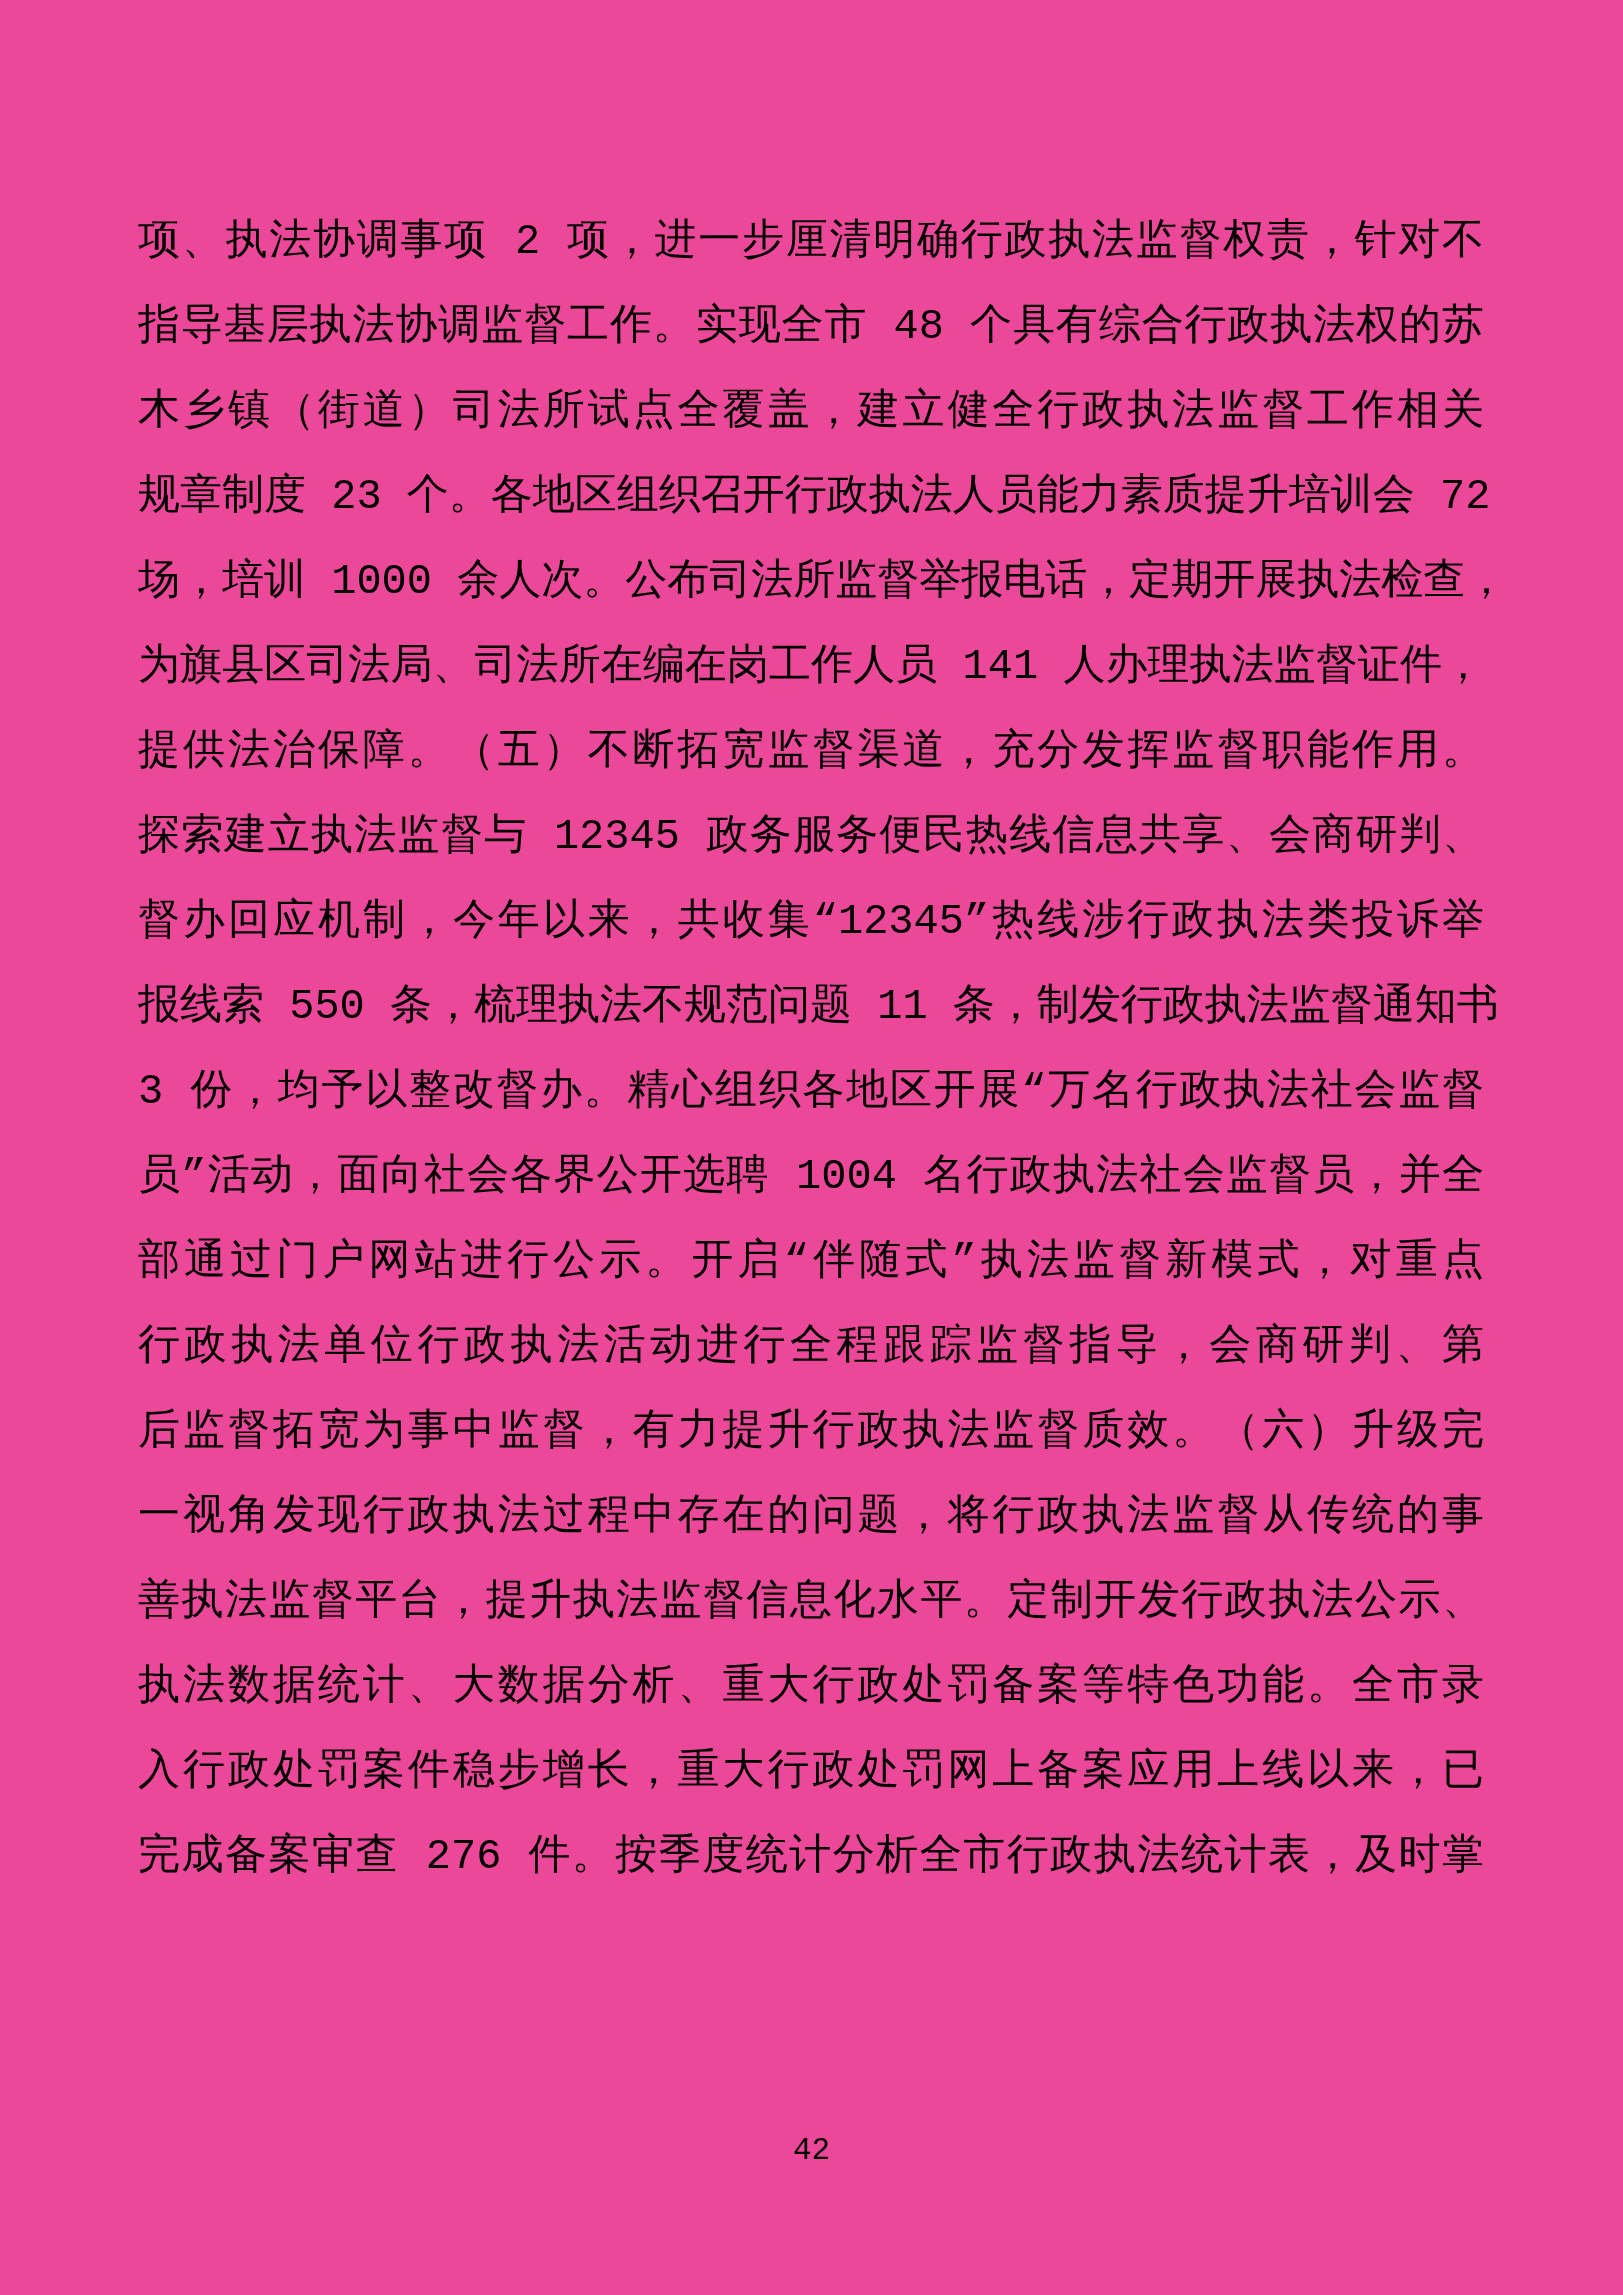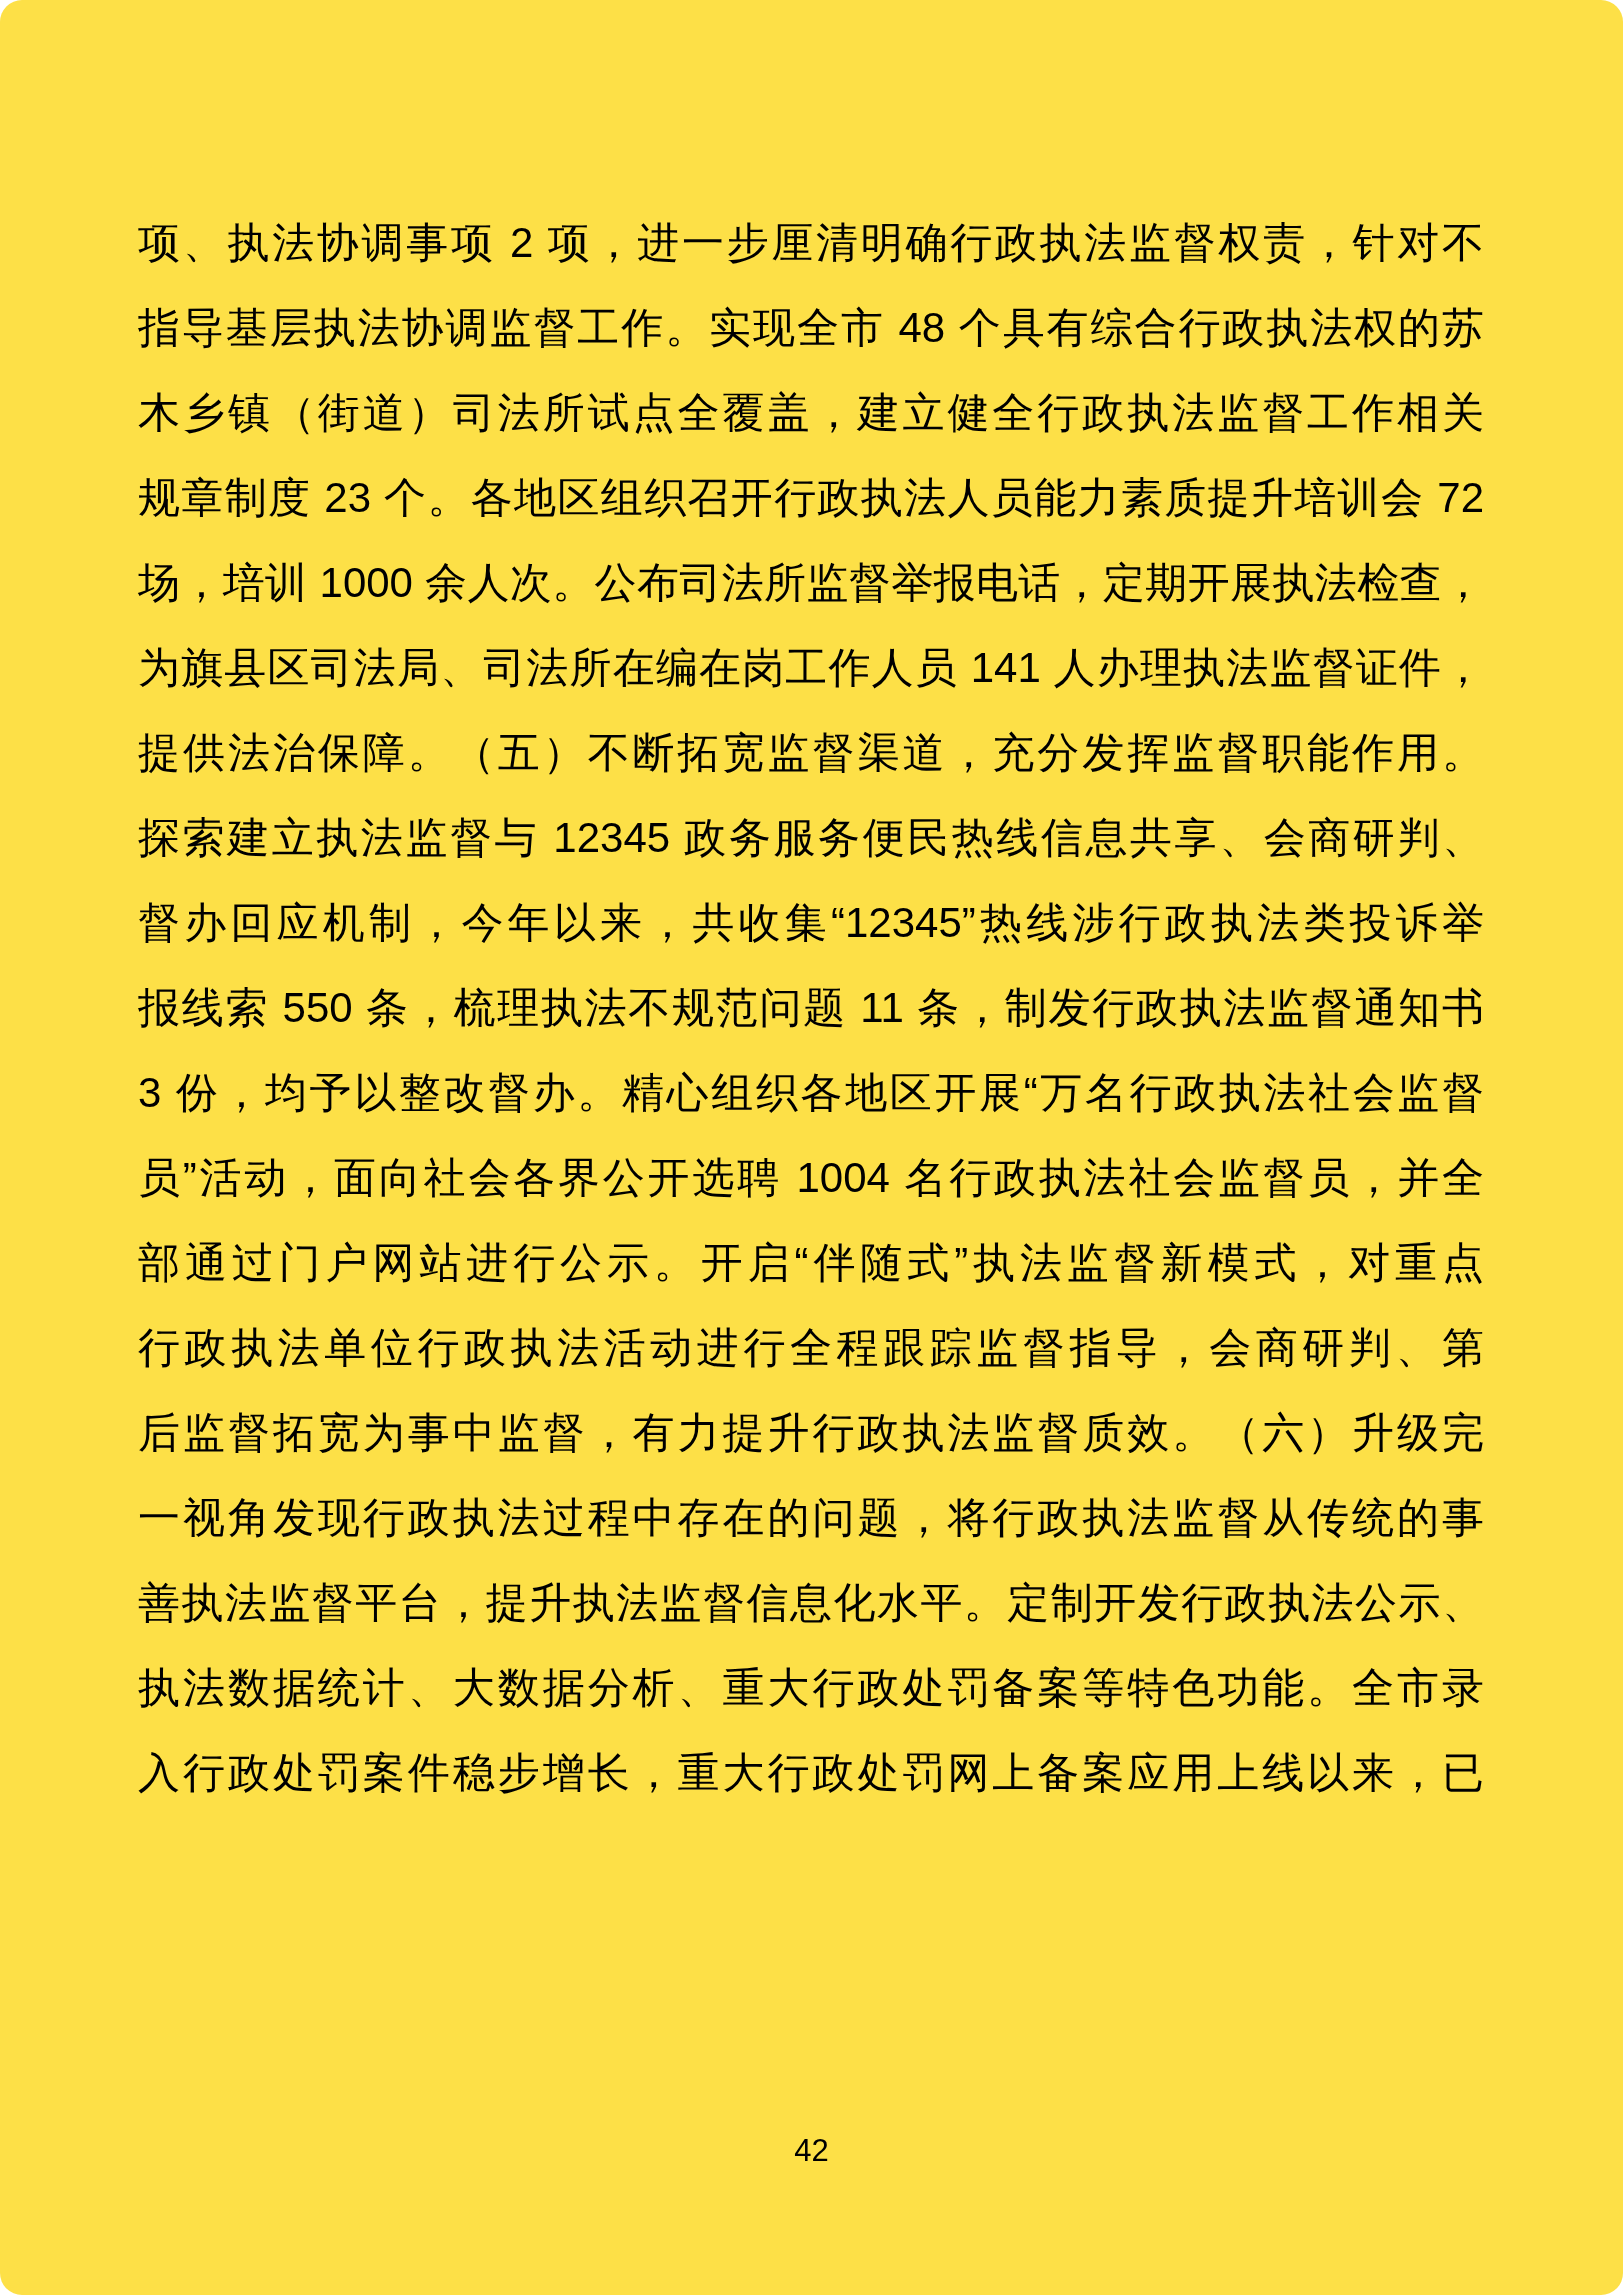--- a/index.html
+++ b/index.html
@@ -4,25 +4,24 @@
 <style>
   html, body {
     margin: 0;
     padding: 0;
     background: #ffffff;
   }
   .page {
     position: relative;
     width: 1623px;
     height: 2295px;
-    background: #fde047;
+    background: #ec4899;
     overflow: hidden;
-    font-family: Liberation Sans, sans-serif;
+    font-family: Liberation Mono, monospace;
     color: #000000;
-    border-radius: 22px;
   }
   .text-block {
     position: absolute;
     left: 138px;
     top: 200px;
     width: 1346px;
   }
   .line {
     height: 85px;
     line-height: 85px;
@@ -62,16 +61,17 @@
     <div class="line">报线索 550 条，梳理执法不规范问题 11 条，制发行政执法监督通知书</div>
     <div class="line">3 份，均予以整改督办。精心组织各地区开展“万名行政执法社会监督</div>
     <div class="line">员”活动，面向社会各界公开选聘 1004 名行政执法社会监督员，并全</div>
     <div class="line">部通过门户网站进行公示。开启“伴随式”执法监督新模式，对重点</div>
     <div class="line">行政执法单位行政执法活动进行全程跟踪监督指导，会商研判、第</div>
     <div class="line">后监督拓宽为事中监督，有力提升行政执法监督质效。（六）升级完</div>
     <div class="line">一视角发现行政执法过程中存在的问题，将行政执法监督从传统的事</div>
     <div class="line">善执法监督平台，提升执法监督信息化水平。定制开发行政执法公示、</div>
     <div class="line">执法数据统计、大数据分析、重大行政处罚备案等特色功能。全市录</div>
     <div class="line">入行政处罚案件稳步增长，重大行政处罚网上备案应用上线以来，已</div>
+    <div class="line">完成备案审查 276 件。按季度统计分析全市行政执法统计表，及时掌</div>
   </div>
   <div class="page-number">42</div>
 </div>
 
 
 </body></html>

